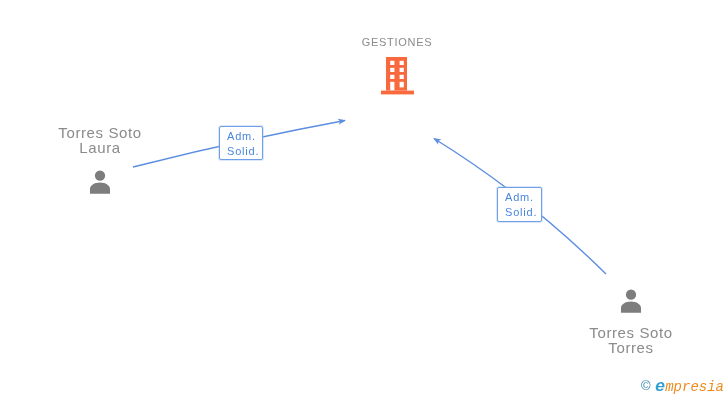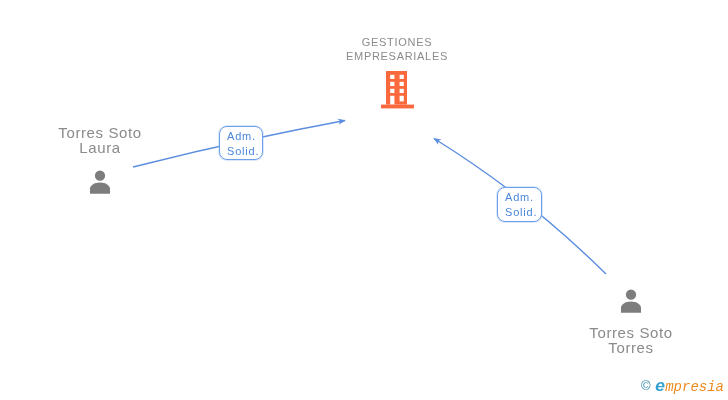--- a/index.html
+++ b/index.html
@@ -44,21 +44,21 @@
   .icon-wrap { display: inline-block; }
   .person-icon-svg { fill: var(--node-gray); display: block; }
   .building-body, .building-base { fill: var(--building-orange); }
   .building-window { fill: #ffffff; }
 
   .edge-label {
     position: absolute;
     z-index: 3;
     background: #ffffff;
     border: 1px solid var(--label-border-blue);
-    border-radius: 8px;
+    border-radius: 2px;
     box-shadow: 0 0 0 1px rgba(150,190,240,0.35);
     color: var(--label-text-blue);
     font-size: 11px;
     line-height: 15px;
     letter-spacing: 0.8px;
     text-align: left;
     padding: 2px 0 2px 7px;
     box-sizing: border-box;
     cursor: pointer;
   }
@@ -101,21 +101,20 @@
         <path class="arrowhead" d="M0.5,0.5 L9.2,4 L0.5,7.5 L2.8,4 Z"></path>
       </marker>
     </defs>
     <path class="edge-path" d="M133,167 Q240,140 345,120.5" marker-end="url(#arrow)"></path>
     <path class="edge-path" d="M606,274 Q527,196 434,138.5" marker-end="url(#arrow)"></path>
   </svg>
 
   <div class="node" style="left:317px; top:35px; width:160px;">
     <div class="company-name">
       <div>GESTIONES</div>
-      <div>EMPRESARIALES</div>
     </div>
     <span class="icon-wrap" style="margin-top:8px;">
       <svg width="33" height="38" viewBox="0 0 33 38">
         <rect class="building-body" x="5" y="0" width="21" height="33.6"></rect>
         <rect class="building-window" x="9.2" y="3.8" width="4.2" height="4.2"></rect>
         <rect class="building-window" x="18.6" y="3.8" width="4.2" height="4.2"></rect>
         <rect class="building-window" x="9.2" y="10.8" width="4.2" height="4.2"></rect>
         <rect class="building-window" x="18.6" y="10.8" width="4.2" height="4.2"></rect>
         <rect class="building-window" x="9.2" y="17.8" width="4.2" height="4.2"></rect>
         <rect class="building-window" x="18.6" y="17.8" width="4.2" height="4.2"></rect>

